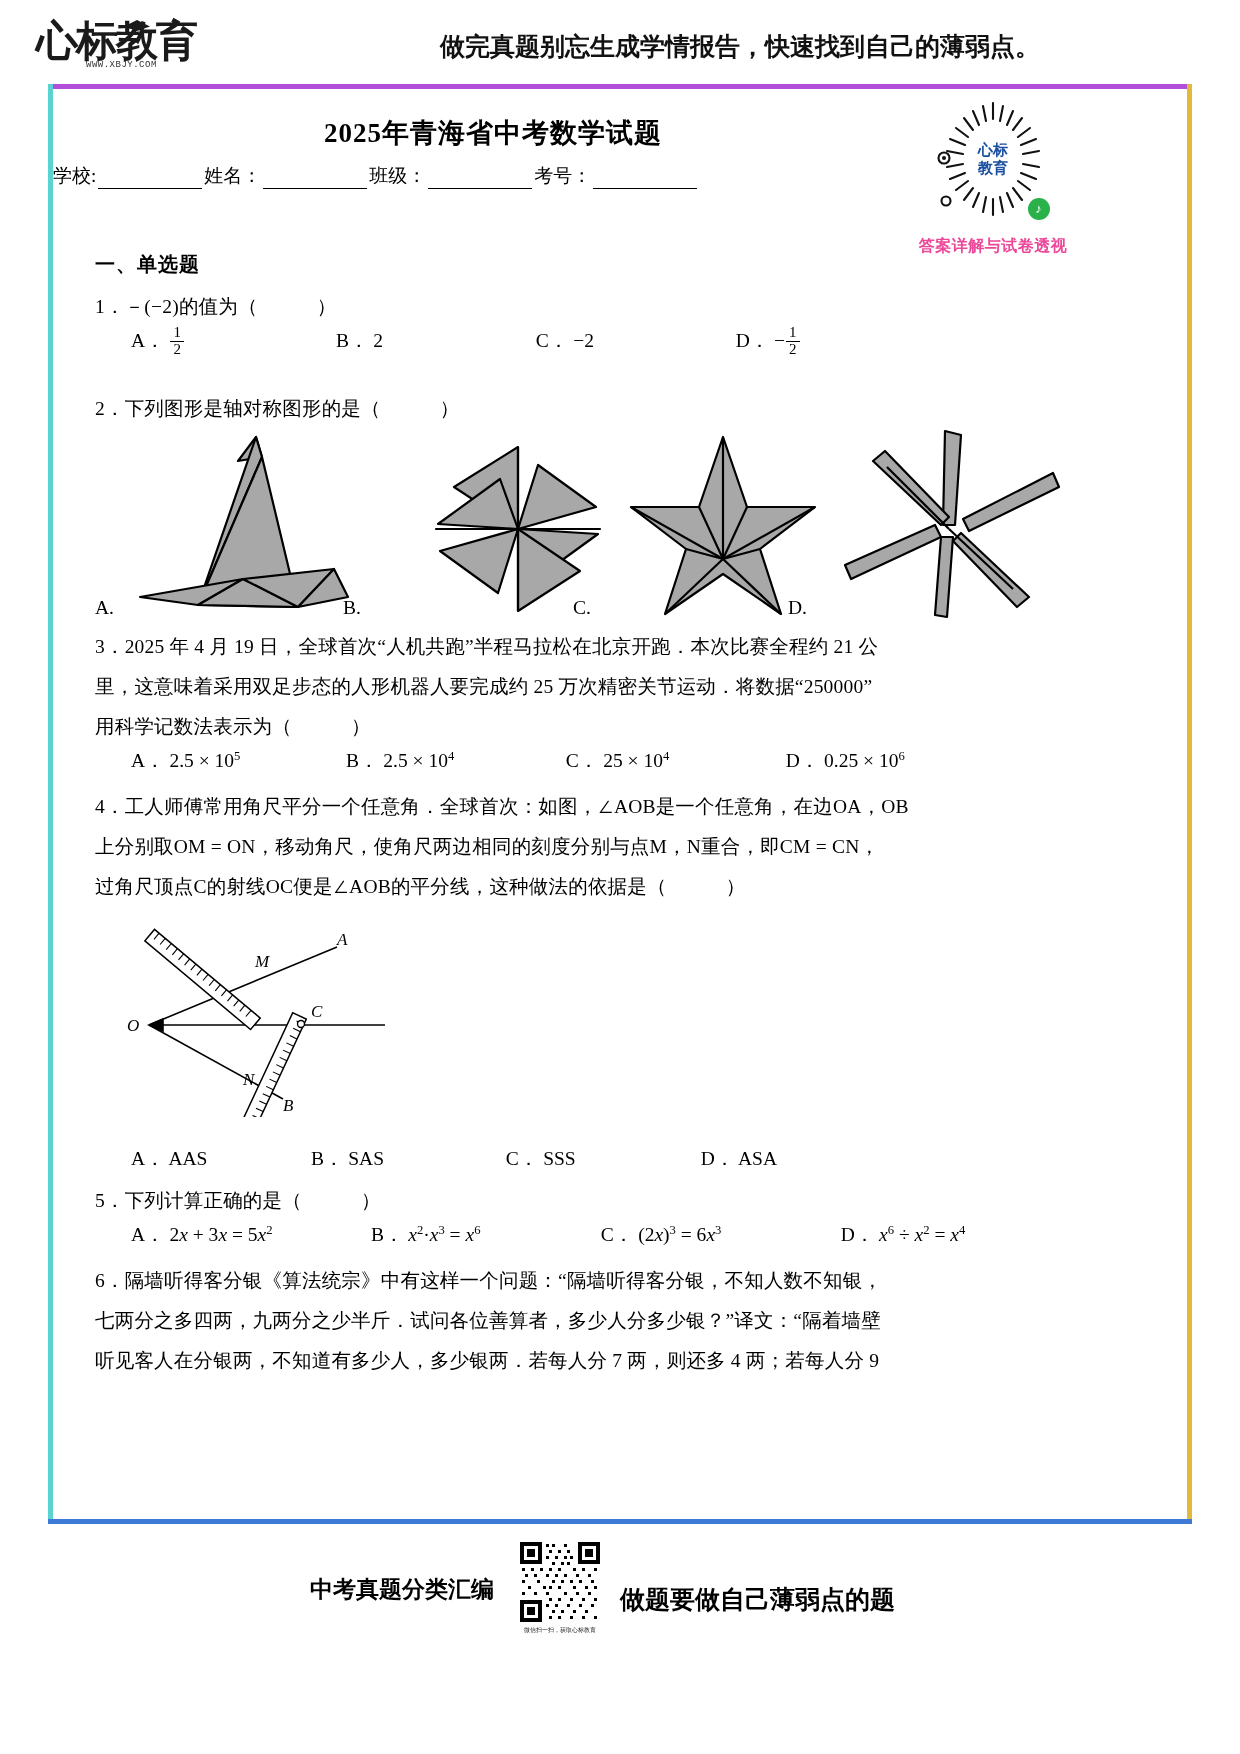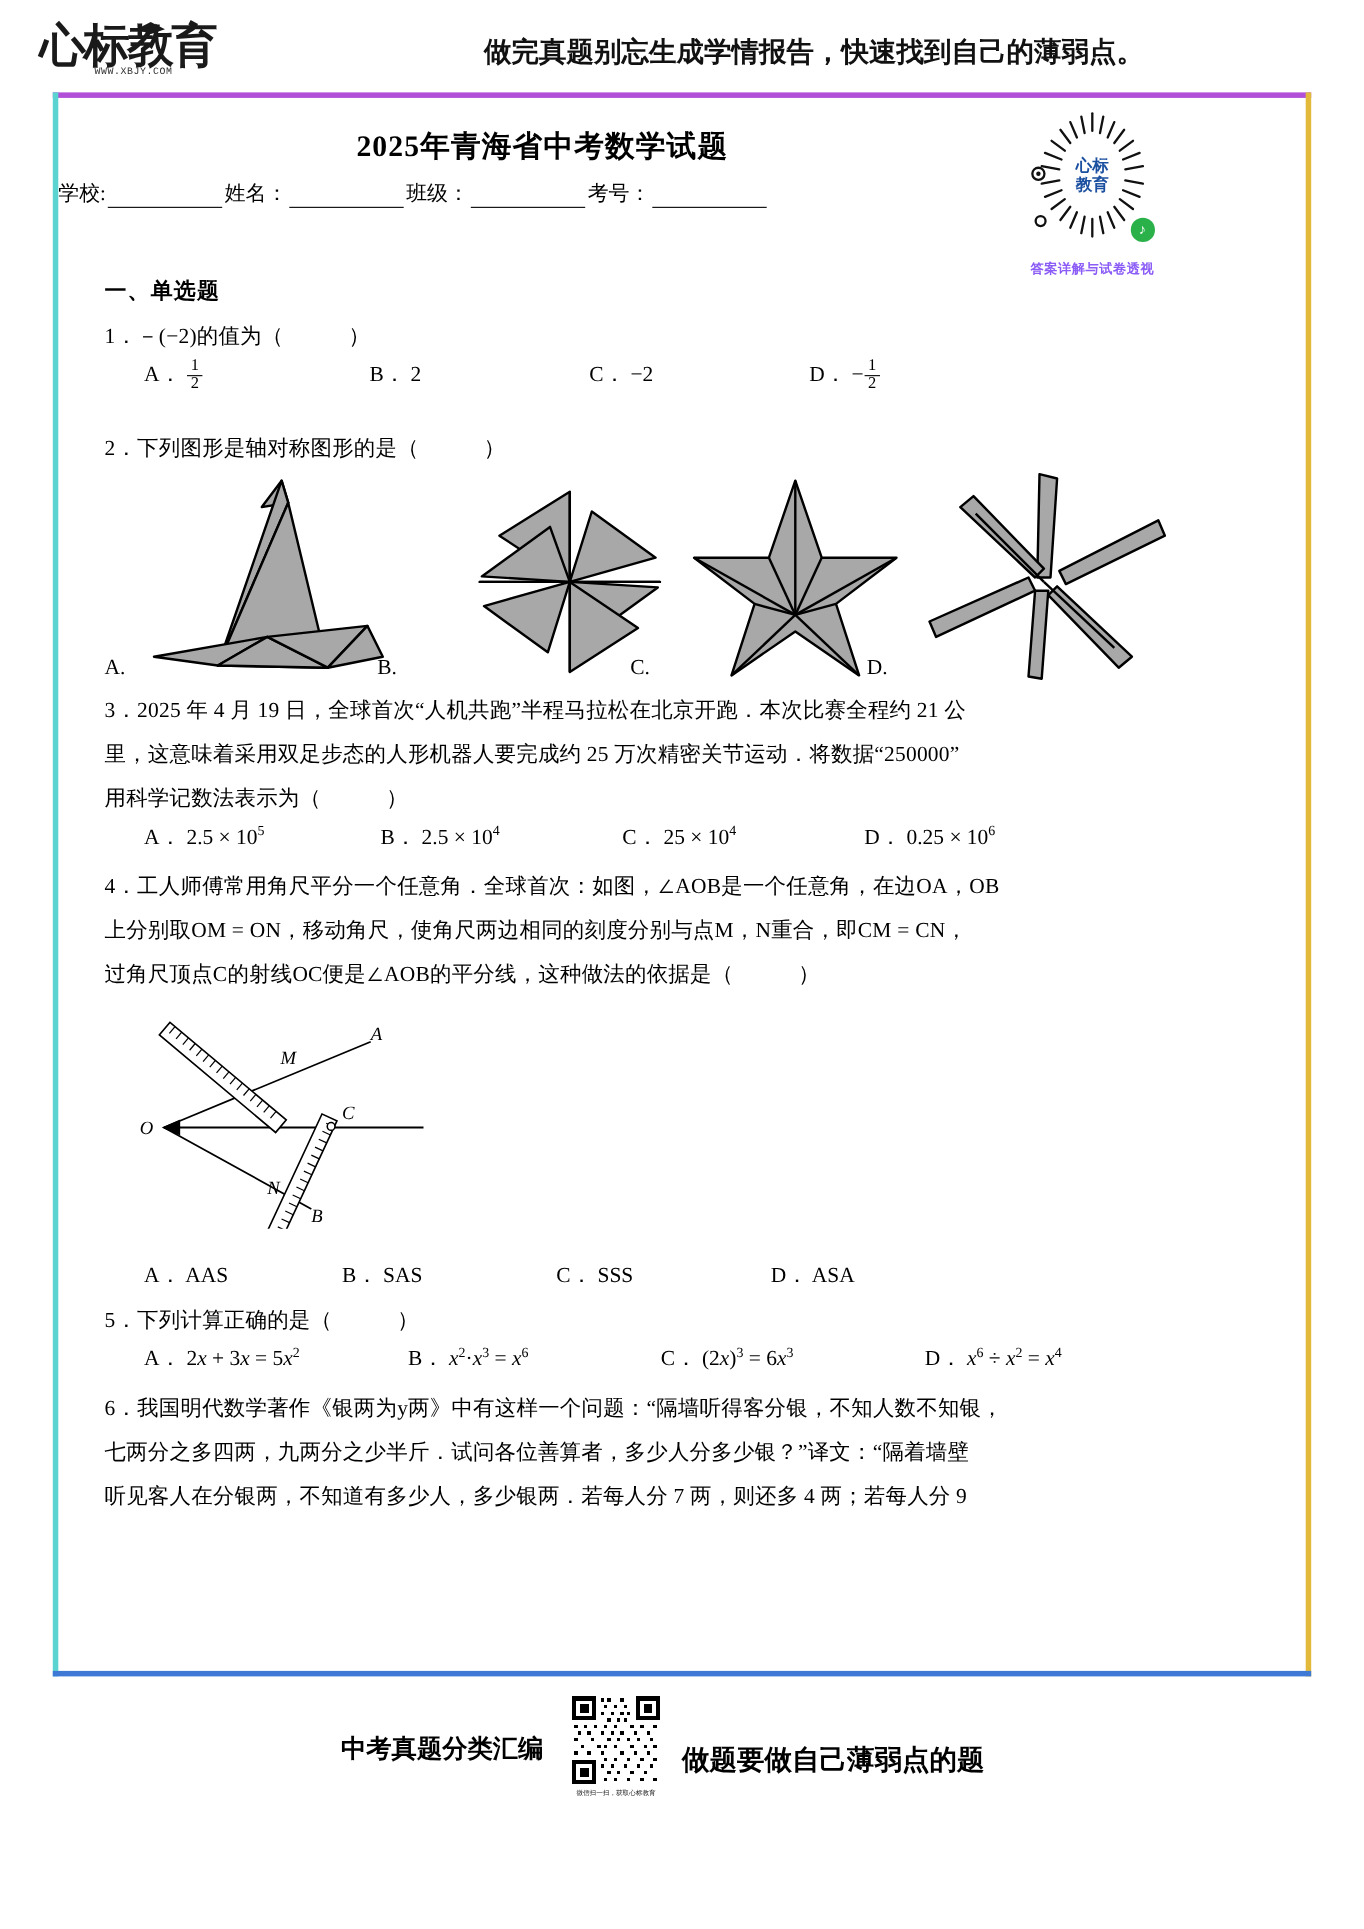--- a/index.html
+++ b/index.html
@@ -127,24 +127,24 @@
     width: 190px;
     text-align: center;
   }
   .qr-img {
     width: 125px; height: 125px;
     margin: 0 auto;
     position: relative;
   }
   .qr-caption {
     font-family: "Liberation Sans", sans-serif;
-    font-size: 12px;
+    font-size: 16px;
     font-weight: bold;
     margin-top: 14px;
-    color: #8b5cf6;
+    color: #ec4899;
     letter-spacing: 0.5px;
   }
   .wechat-dot {
     position: absolute;
     right: 6px; bottom: 2px;
     width: 22px; height: 22px;
     border-radius: 50%;
     background: #2bb14a;
     color: #fff;
     font-size: 13px;
@@ -537,21 +537,21 @@
       <span>C．</span>
       <span>(2<span class="mi">x</span>)<sup class="en">3</sup> = 6<span class="mi">x</span><sup class="en">3</sup></span>
     </span>
     <span class="opt">
       <span>D．</span>
       <span><span class="mi">x</span><sup class="en">6</sup> ÷ <span class="mi">x</span><sup class="en">2</sup> = <span class="mi">x</span><sup class="en">4</sup></span>
     </span>
   </div>
 
   <div class="q-text" style="left:42px; top:1172px; width:1065px;">
-    <div><span>6．</span><span>我国明代数学著作《银两为y两》中有这样一个问题：“隔墙听得客分银，不知人数不知银，</span></div>
+    <div><span>6．</span><span>隔墙听得客分银《算法统宗》中有这样一个问题：“隔墙听得客分银，不知人数不知银，</span></div>
     <div>七两分之多四两，九两分之少半斤．试问各位善算者，多少人分多少银？”译文：“隔着墙壁</div>
     <div>听见客人在分银两，不知道有多少人，多少银两．若每人分 7 两，则还多 4 两；若每人分 9</div>
   </div>
 
 </div>
 
 <div class="footer">
   <div class="footer-left">中考真题分类汇编</div>
   <div class="footer-qr">
     <svg width="88" height="88" viewBox="0 0 88 88" shape-rendering="crispEdges" aria-hidden="true">

